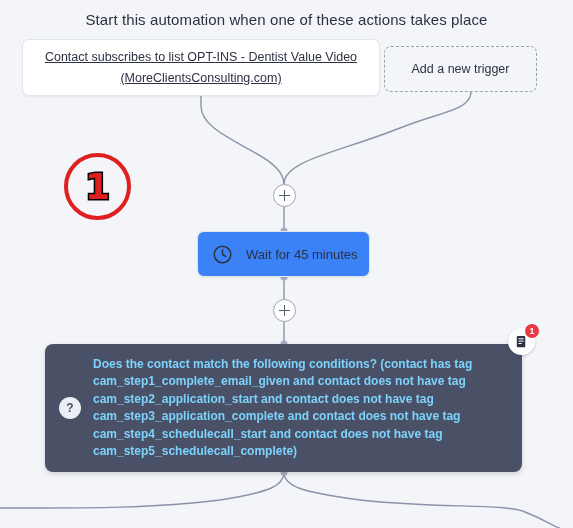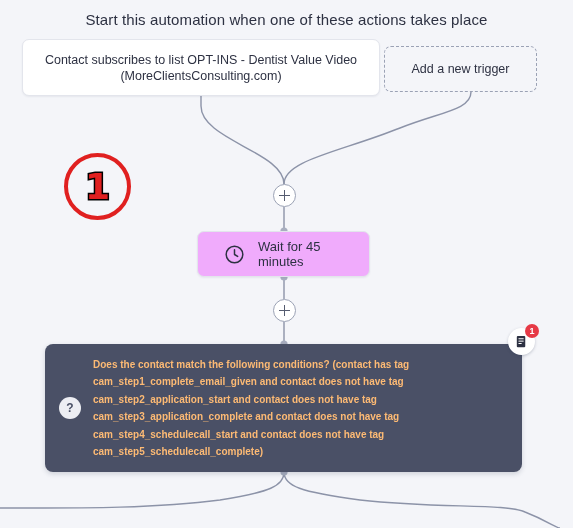--- a/index.html
+++ b/index.html
@@ -60,23 +60,24 @@
     border-radius: 7px;
     box-shadow: 0 1px 2px rgba(40,50,80,0.07);
     display: flex;
     align-items: center;
     justify-content: center;
     padding: 0 14px;
     z-index: 4;
   }
   .trigger-card-label {
     font-size: 12.5px;
-    line-height: 16px;
+    line-height: 21px;
     color: #2d3142;
     text-align: center;
+    text-decoration: underline;
   }
 
   
   .add-trigger {
     position: absolute;
     left: 384px;
     top: 46px;
     width: 153px;
     height: 46px;
     box-sizing: border-box;
@@ -122,27 +123,27 @@
   #plus-mid  { left: 273px; top: 299px; }
 
   
   .wait-card {
     position: absolute;
     left: 197px;
     top: 231px;
     width: 173px;
     height: 46px;
     box-sizing: border-box;
-    background: #f0abfc;
+    background: #3b82f6;
     border: 1px solid #e3e5ec;
     border-radius: 7px;
     box-shadow: 0 1px 2px rgba(40,50,80,0.07);
     display: flex;
     align-items: center;
-    padding-left: 26px;
+    padding-left: 14px;
     z-index: 4;
   }
   .wait-icon { width: 21px; height: 21px; flex: 0 0 auto; display:block; }
   .wait-label {
     font-size: 13px;
     color: #2d3142;
     margin-left: 13px;
   }
 
   
@@ -169,24 +170,24 @@
     background: #edeef3;
     color: #4a5066;
     font-size: 12px;
     font-weight: bold;
     display: flex;
     align-items: center;
     justify-content: center;
     margin-right: 12px;
   }
   .cond-text {
-    font-size: 10px;
+    font-size: 12px;
     line-height: 17.5px;
     font-weight: bold;
-    color: #fdba74;
+    color: #7dd3fc;
     flex: 1 1 auto;
   }
 
   
   .note-badge {
     position: absolute;
     left: 508px;
     top: 328px;
     width: 27px;
     height: 27px;

